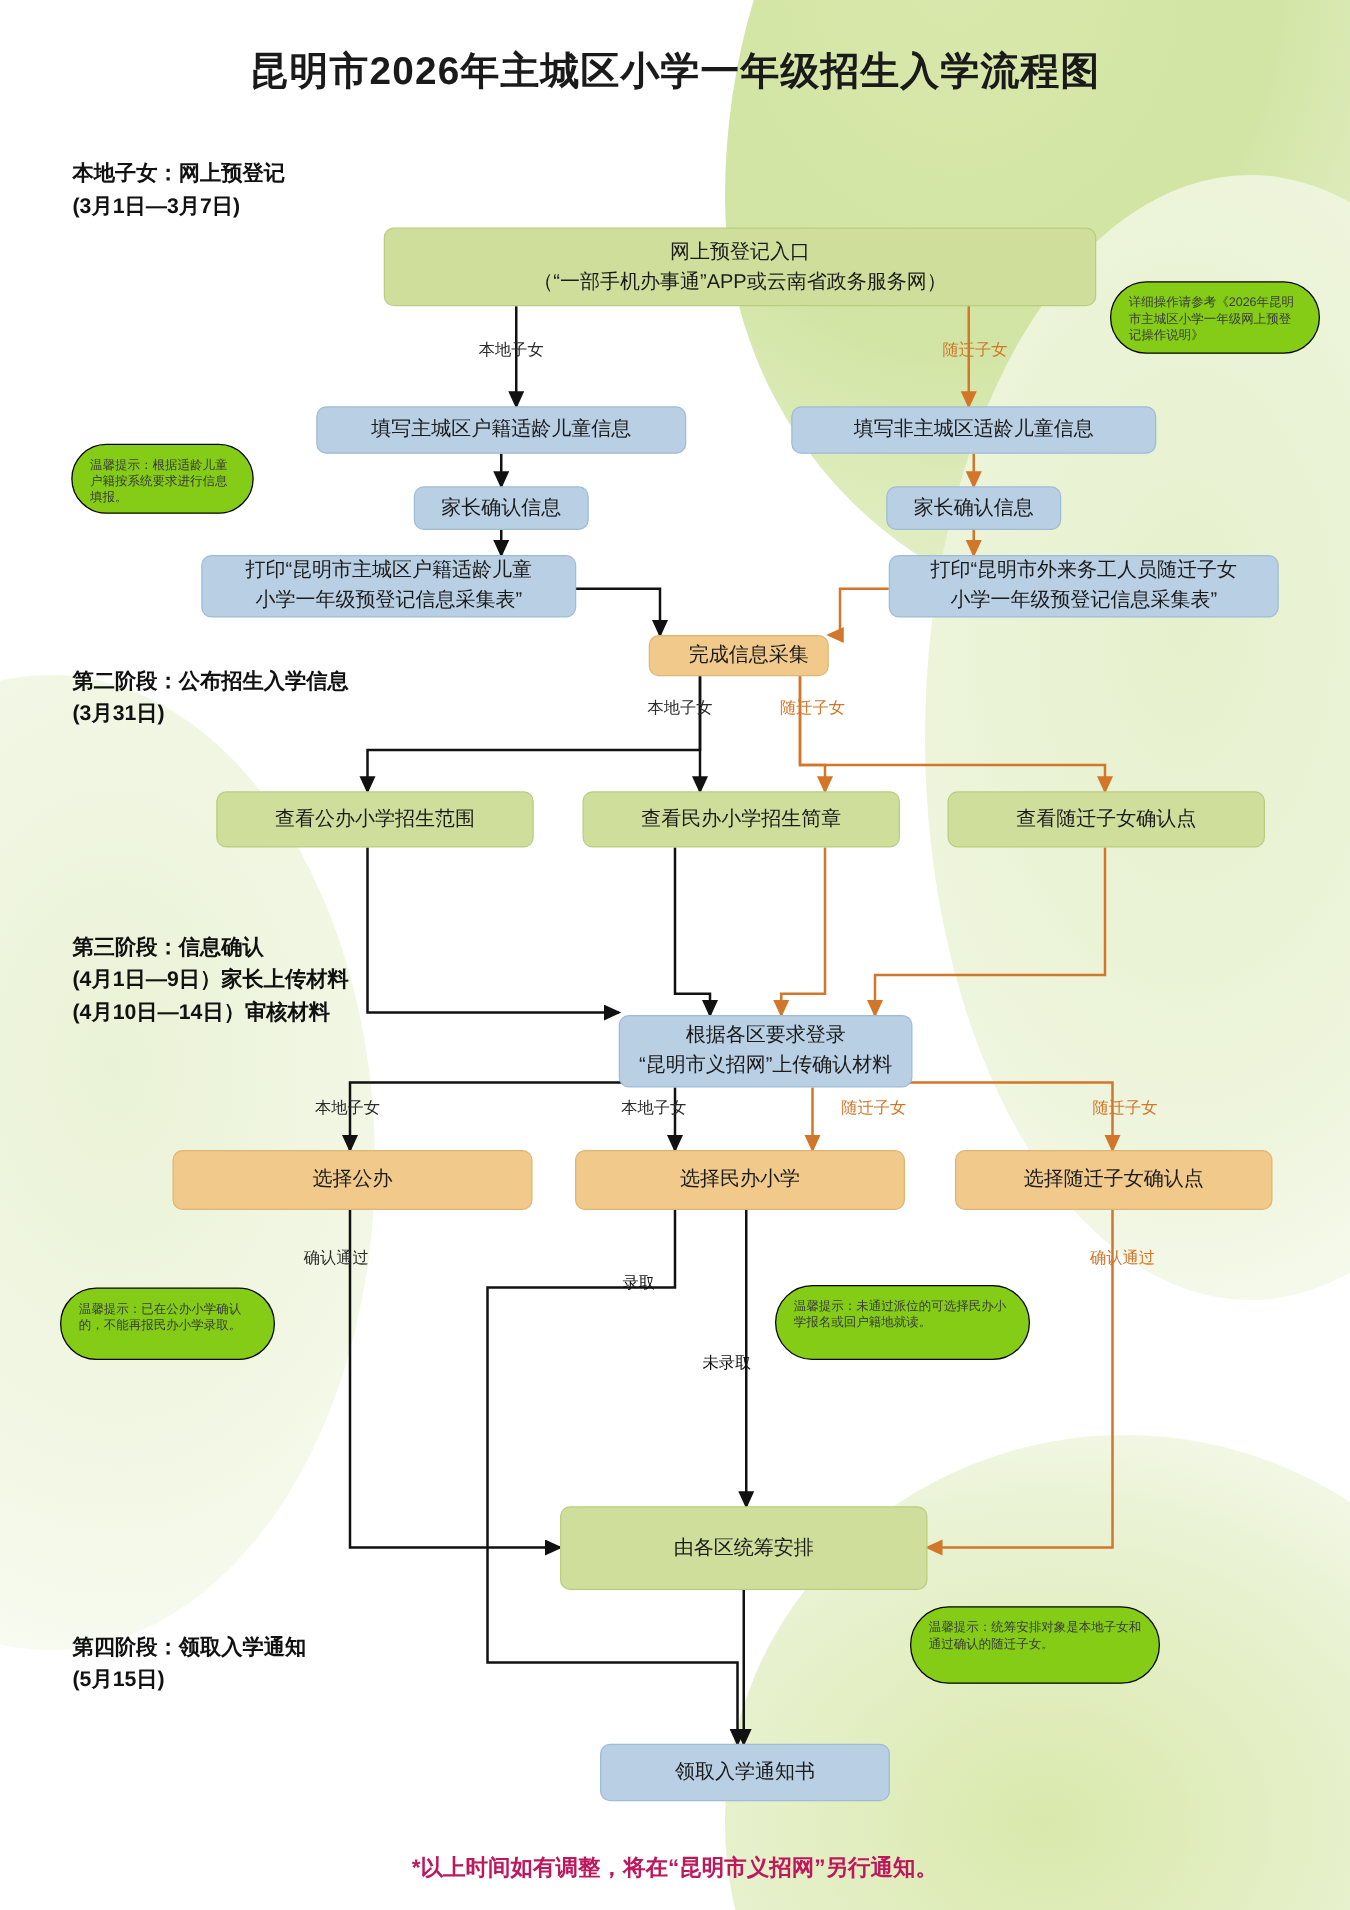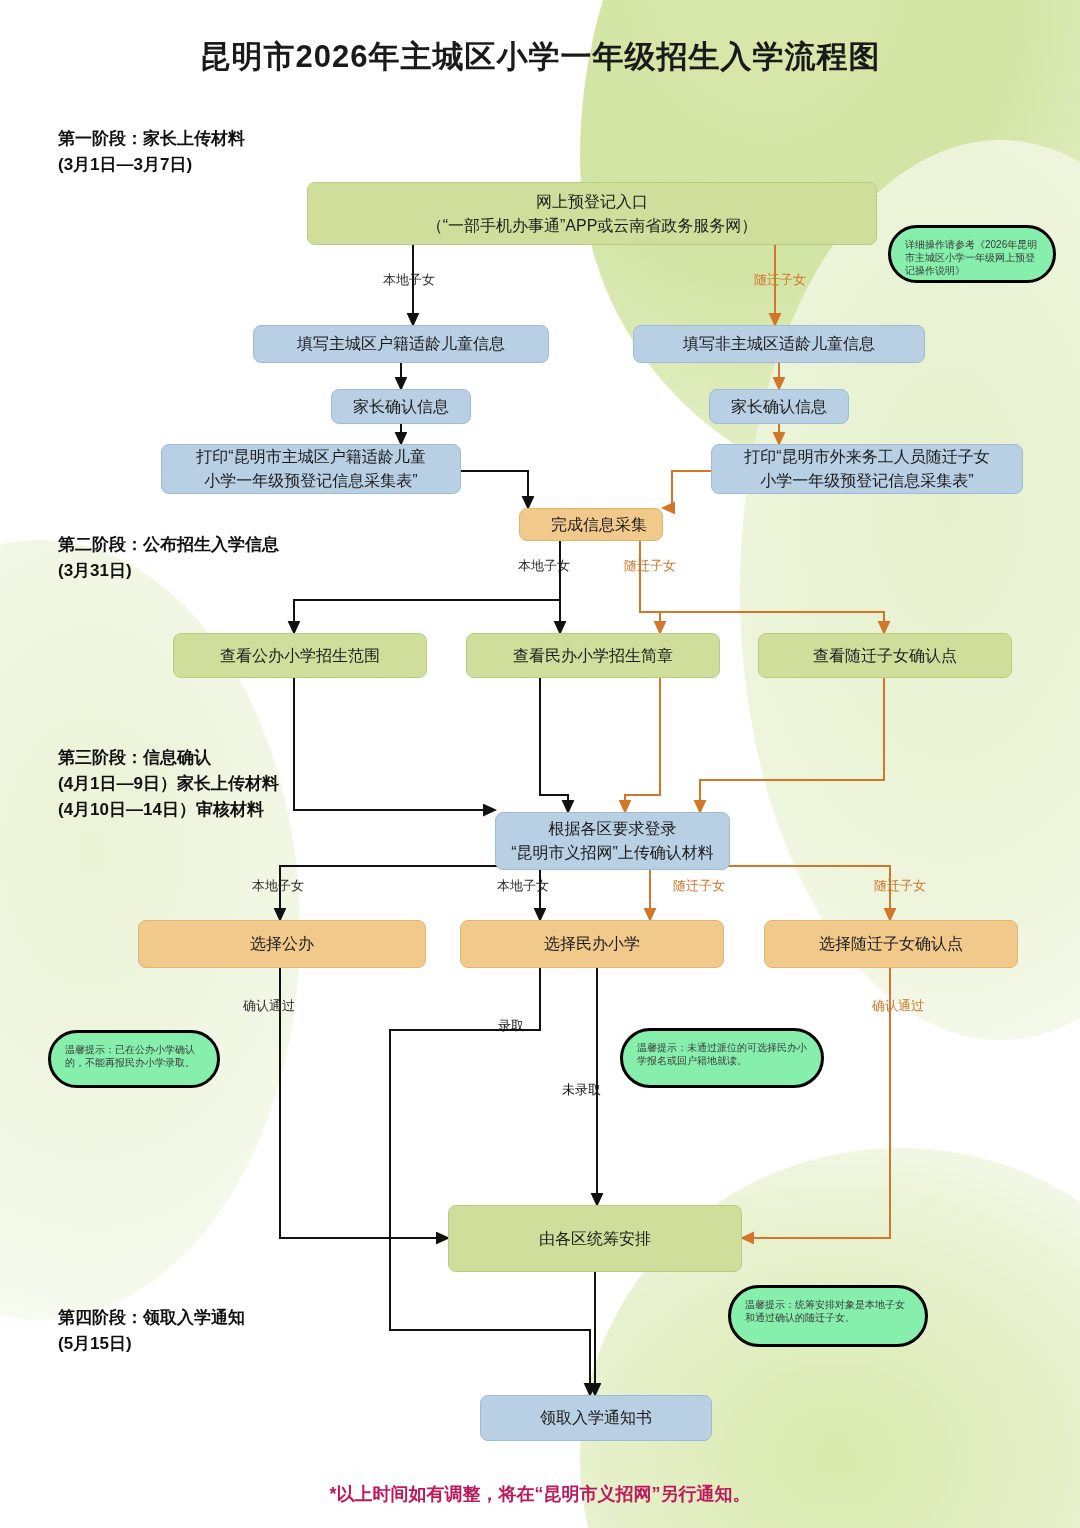--- a/index.html
+++ b/index.html
@@ -29,21 +29,21 @@
   .stage{position:absolute;font-size:17px;font-weight:bold;color:#111;line-height:26px;white-space:pre-line;}
   .node{position:absolute;box-sizing:border-box;display:flex;align-items:center;justify-content:center;
     text-align:center;border-radius:8px;font-size:16px;color:#1b1b1b;line-height:24px;padding:4px 8px;}
   .green{background:#cfdf9b;border:1px solid #b9cd80;}
   .blue{background:#b9cfe4;border:1px solid #9dbcd6;}
   .orange{background:#f0c98b;border:1px solid #e0b571;}
   .lbl{position:absolute;font-size:13px;line-height:16px;white-space:nowrap;}
   .lbl-dark{color:#2c2c2c;}
   .lbl-orange{color:#d2762a;padding-left:16px;}
   .lbl-black{color:#111;}
-  .bubble{position:absolute;box-sizing:border-box;background:#86efac;border:3px solid #000000;
+  .bubble{position:absolute;box-sizing:border-box;background:#84cc16;border:1px solid #000000;
     border-radius:34px;font-size:10px;color:#3a3a3a;line-height:13px;padding:10px 14px;}
   .bubble:after{content:"";position:absolute;width:0;height:0;}
   .footnote{position:absolute;left:0;top:1482px;width:1080px;text-align:center;
     font-size:18px;font-weight:bold;color:#be185d;}
 </style>
 </head>
 <body>
 
 <div class="bg-blob-1"></div>
 <div class="bg-blob-2"></div>
@@ -105,21 +105,21 @@
 
     <path d="M597,968 L597,1205" stroke="#111" stroke-width="2" fill="none" marker-end="url(#arrB)"></path>
 
     <path d="M890,968 L890,1238 L742,1238" stroke="#d2762a" stroke-width="2" fill="none" marker-end="url(#arrO)"></path>
 
     <path d="M595,1272 L595,1395" stroke="#111" stroke-width="2" fill="none" marker-end="url(#arrB)"></path>
   </svg>
 
   <div class="title">昆明市2026年主城区小学一年级招生入学流程图</div>
 
-  <div class="stage" style="left:58px;top:126px;">第一阶段：家长上传材料
+  <div class="stage" style="left:58px;top:126px;">本地子女：网上预登记
 (3月1日—3月7日)</div>
   <div class="stage" style="left:58px;top:532px;">第二阶段：公布招生入学信息
 (3月31日)</div>
   <div class="stage" style="left:58px;top:745px;">第三阶段：信息确认
 (4月1日—9日）家长上传材料
 (4月10日—14日）审核材料</div>
   <div class="stage" style="left:58px;top:1305px;">第四阶段：领取入学通知
 (5月15日)</div>
 
   <div class="node blue" style="left:253px;top:325px;width:296px;height:38px;">填写主城区户籍适龄儿童信息</div>
@@ -172,20 +172,21 @@
   <div class="lbl lbl-orange" style="left:858px;top:878px;">随迁子女</div>
 
   <div class="lbl lbl-dark" style="left:243px;top:998px;">确认通过</div>
   <div class="lbl lbl-orange" style="left:856px;top:998px;">确认通过</div>
 
   <div class="lbl lbl-black" style="left:498px;top:1018px;">录取</div>
   <div class="lbl lbl-black" style="left:562px;top:1082px;">未录取</div>
 
   <div class="bubble" style="left:888px;top:225px;width:168px;height:58px;">详细操作请参考《2026年昆明市主城区小学一年级网上预登记操作说明》</div>
 
+  <div class="bubble" style="left:57px;top:355px;width:146px;height:56px;">温馨提示：根据适龄儿童户籍按系统要求进行信息填报。</div>
 
   <div class="bubble" style="left:48px;top:1030px;width:172px;height:58px;">温馨提示：已在公办小学确认的，不能再报民办小学录取。</div>
 
   <div class="bubble" style="left:620px;top:1028px;width:204px;height:60px;">温馨提示：未通过派位的可选择民办小学报名或回户籍地就读。</div>
 
   <div class="bubble" style="left:728px;top:1285px;width:200px;height:62px;">温馨提示：统筹安排对象是本地子女和通过确认的随迁子女。</div>
 
   <div class="footnote">*以上时间如有调整，将在“昆明市义招网”另行通知。</div>
 </div>
 

